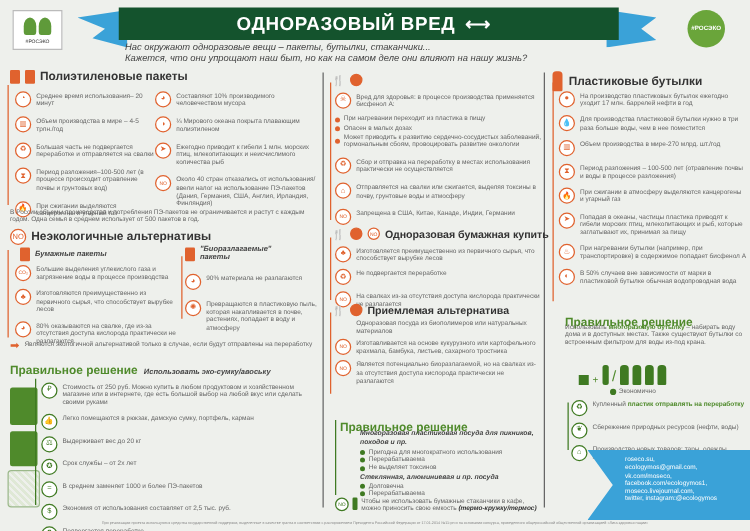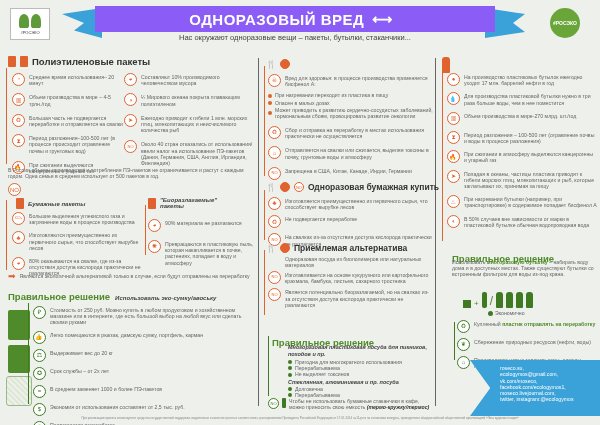--- a/index.html
+++ b/index.html
@@ -21,39 +21,40 @@
   .logo .trees { display: flex; gap: 2px; }
   .logo .tree { width: 10px; height: 14px; background: #5f9a3a; border-radius: 50% 50% 20% 20%; }
   .logo .lbl { font-size: 4px; color: #333; margin-top: 2px; }
   .ribbon-tail-l {
     left: 62px; top: 8px; width: 40px; height: 30px;
     background: #3aa2d8;
     clip-path: polygon(0 20%, 100% 0, 100% 100%, 30% 75%, 55% 50%);
   }
   .banner {
     left: 95px; top: 6px; width: 400px; height: 26px;
-    background: #8b5cf6; color: #fff;
+    background: #14532d; color: #fff;
     display: flex; align-items: center; justify-content: center;
     font-weight: bold; font-size: 15px; letter-spacing: 0.5px;
   }
   .banner .arrow { margin: 0 8px; font-size: 14px; }
   .ribbon-tail-r {
     left: 485px; top: 8px; width: 40px; height: 30px;
     background: #3aa2d8;
     clip-path: polygon(0 0, 100% 20%, 70% 50%, 100% 80%, 0 100%);
   }
   .badge {
     left: 550px; top: 8px; width: 30px; height: 30px; border-radius: 50%;
     background: #6aa53a; color: #fff; font-size: 5px;
     display: flex; align-items: center; justify-content: center; font-weight: bold;
   }
   .subtitle {
     left: 100px; top: 33px; width: 400px;
-    font-size: 7.5px; text-align: center; line-height: 9px; color: #444;
+    font-size: 7.5px; text-align: left; line-height: 9px; color: #444;
     padding-right: 10px;
+    font-style: italic;
   }
 
   
   .sec-title { font-size: 9.5px; font-weight: bold; color: #333; }
   .orange { color: #e0622e; }
   .green { color: #4f8a2b; }
   .ico {
     width: 13px; height: 13px; border-radius: 50%;
     border: 1.5px solid #e0622e; background: #fff;
     display: inline-flex; align-items: center; justify-content: center;
@@ -92,20 +93,21 @@
 </div>
 <div class="abs ribbon-tail-l"></div>
 <div class="abs ribbon-tail-r"></div>
 <div class="abs banner">
   <span>ОДНОРАЗОВЫЙ ВРЕД</span>
   <span class="arrow">⟷</span>
 </div>
 <div class="abs badge">#РОСЭКО</div>
 <div class="abs subtitle">
   <div>Нас окружают одноразовые вещи – пакеты, бутылки, стаканчики...</div>
+  <div>Кажется, что они упрощают наш быт, но как на самом деле они влияют на нашу жизнь?</div>
 </div>
 
 <div class="abs" style="left:8px;top:56px;display:flex;align-items:center;gap:4px;">
   <span class="bag-icon"></span>
   <span class="bag-icon"></span>
   <span class="sec-title">Полиэтиленовые пакеты</span>
 </div>
 <div class="abs vline" style="left:6px;top:68px;height:96px;"></div>
 <div class="abs" id="bags-left" style="left:12px;top:73px;width:112px;display:flex;flex-direction:column;gap:7px;">
     <div class="row">
@@ -144,20 +146,21 @@
     </div>
     <div class="row">
       <span class="ico" style="font-size: 4px;">NO</span>
       <span class="t">Около 40 стран отказались от использования/ввели налог на использование ПЭ-пакетов (Дания, Германия, США, Англия, Ирландия, Финляндия)</span>
     </div>
   </div>
 <div class="abs" style="left:8px;top:167px;width:250px;font-size:5.2px;line-height:6.2px;color:#666;">В России объемы производства и потребления ПЭ-пакетов не ограничивается и растут с каждым годом. Одна семья в среднем использует от 500 пакетов в год.</div>
 
 <div class="abs" style="left:8px;top:183px;display:flex;align-items:center;gap:4px;">
   <span class="ico">NO</span>
+  <span class="sec-title">Неэкологичные альтернативы</span>
 </div>
 <div class="abs" style="left:16px;top:198px;display:flex;align-items:center;gap:4px;">
   <span class="bag-icon"></span>
   <span class="ital" style="font-size:6px;">Бумажные пакеты</span>
 </div>
 <div class="abs vline" style="left:6px;top:200px;height:70px;"></div>
 <div class="abs" id="paper-list" style="left:12px;top:212px;width:130px;display:flex;flex-direction:column;gap:6px;">
     <div class="row">
       <span class="ico" style="font-size: 4px;">CO₂</span>
       <span class="t">Большие выделения углекислого газа и загрязнение воды в процессе производства</span>
@@ -348,20 +351,21 @@
     </div>
 </div>
 <div class="abs" style="left:268px;top:398px;width:168px;display:flex;align-items:flex-start;gap:3px;">
   <span class="ico g" style="width:11px;height:11px;font-size:4px;">NO</span>
   <span style="width:4px;height:10px;background:#3f7a22;border-radius:1px;flex-shrink:0;"></span>
   <span style="font-size:5.2px;line-height:6px;color:#666;"><span>Чтобы не использовать бумажные стаканчики в кафе, можно приносить свою емкость </span><b style="font-style:italic;color:#333;">(термо-кружку/термос)</b></span>
 </div>
 
 <div class="abs" style="left:442px;top:57px;display:flex;align-items:center;gap:5px;">
   <span style="width:8px;height:16px;background:#e0622e;border-radius:3px 3px 1px 1px;"></span>
+  <span class="sec-title">Пластиковые бутылки</span>
 </div>
 <div class="abs vline" style="left:442px;top:66px;height:175px;"></div>
 <div class="abs" id="bottles-list" style="left:447px;top:73px;width:150px;display:flex;flex-direction:column;gap:6px;">
     <div class="row">
       <span class="ico">●</span>
       <span class="t">На производство пластиковых бутылок ежегодно уходит 17 млн. баррелей нефти в год</span>
     </div>
     <div class="row">
       <span class="ico">💧</span>
       <span class="t">Для производства пластиковой бутылки нужно в три раза больше воды, чем в нее поместится</span>

